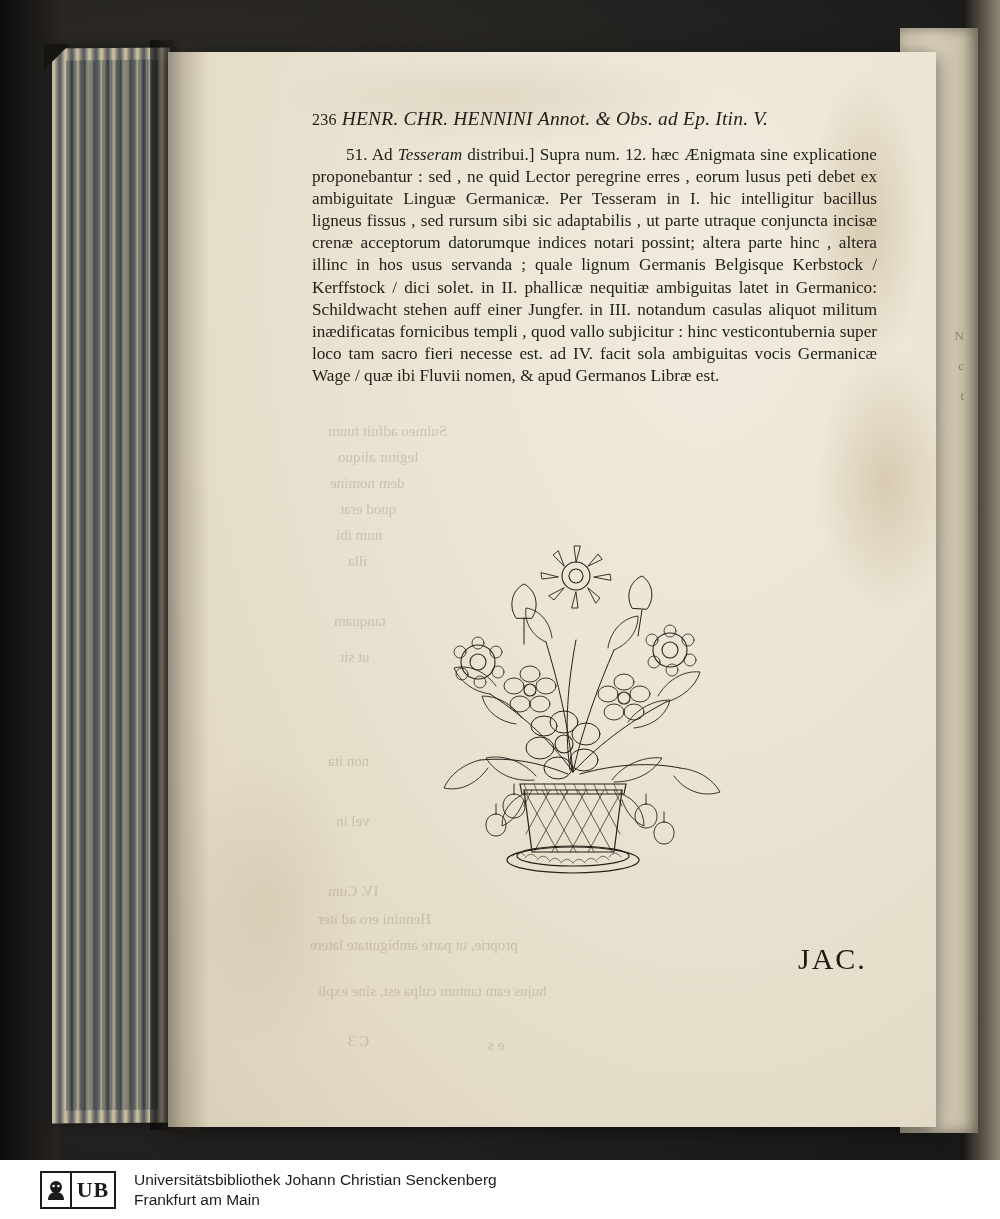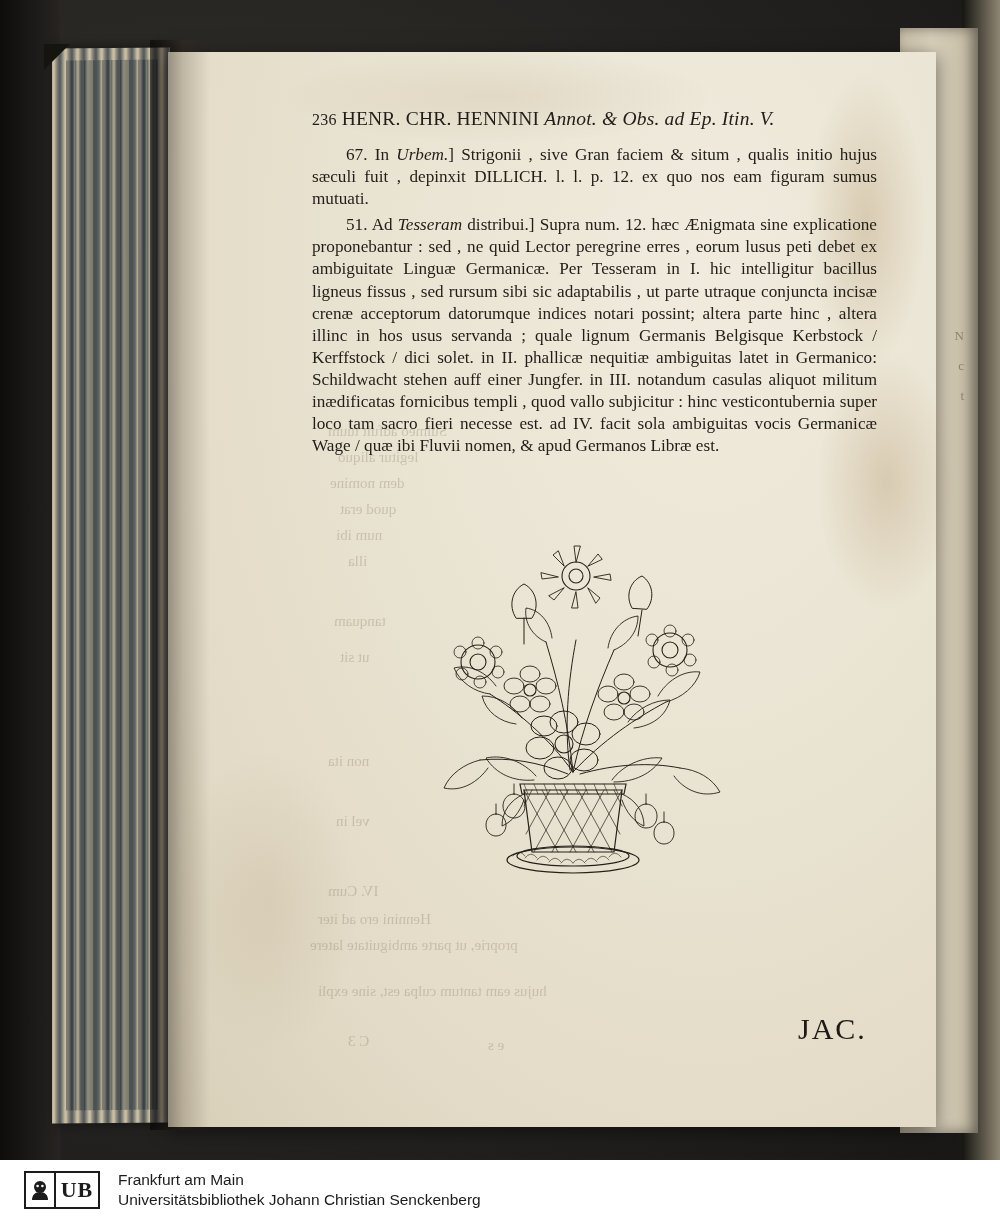--- a/index.html
+++ b/index.html
@@ -145,21 +145,21 @@
     color: #211d18;
   }
   .running-head {
     font-size: 19.5px;
     letter-spacing: 0.2px;
     white-space: nowrap;
     margin-bottom: 14px;
     font-family: "Liberation Serif", serif;
   }
   .running-head .folio { font-size: 16px; }
-  .running-head .sc { font-variant: small-caps; }
+  .running-head .sc { font-variant: small-caps; font-style: italic; }
   .running-head .it { }
 
   .para {
     font-size: 17.2px;
     line-height: 1.285;
     text-align: justify;
     margin-bottom: 4px;
   }
   .para.indent { text-indent: 34px; }
   .it { font-style: italic; }
@@ -183,41 +183,41 @@
     top: 470px;
     left: 250px;
     width: 310px;
     height: 360px;
   }
   .illustration svg { display: block; }
 
   
   .catchword {
     position: absolute;
-    top: 960px;
+    top: 890px;
     left: 630px;
     font-size: 30px;
     font-variant: small-caps;
     letter-spacing: 2px;
     color: #1e1a15;
   }
 
   
   .footer {
     position: absolute;
     left: 0;
     top: 1160px;
     width: 1000px;
     height: 59px;
     background: #ffffff;
     display: flex;
     align-items: center;
   }
   .ub-logo {
-    margin-left: 24px;
+    margin-left: 40px;
     width: 76px;
     height: 38px;
     border: 2px solid #1b1b1b;
     display: flex;
     align-items: center;
     box-sizing: border-box;
   }
   .ub-logo .head {
     width: 28px;
     height: 100%;
@@ -286,24 +286,20 @@
     <div class="ghost" style="top:984px; left:320px;">e s</div>
 
     <div class="text-block">
 
       <div class="running-head">
         <span class="folio">236</span>
         <span class="sc">HENR. CHR. HENNINI</span>
         <span class="it">Annot. &amp; Obs. ad Ep. Itin. V.</span>
       </div>
 
-      <div class="para indent">
-        <span>67.</span>
-        <span>In </span><span class="it">Urbem.</span><span>]</span><span> Strigonii , sive Gran faciem &amp; situm , qualis initio hujus sæculi fuit , depinxit DILLICH. l. l. p. 12. ex quo nos eam figuram sumus mutuati.</span>
-      </div>
 
       <div class="para indent">
         <span>51.</span>
         <span>Ad </span><span class="it">Tesseram</span><span> distribui.]</span><span> Supra num. 12. hæc Ænigmata sine explicatione proponebantur : sed , ne quid Lector peregrine erres , eorum lusus peti debet ex ambiguitate Linguæ Germanicæ. Per Tesseram in I. hic intelligitur bacillus ligneus fissus , sed rursum sibi sic adaptabilis , ut parte utraque conjuncta incisæ crenæ acceptorum datorumque indices notari possint; altera parte hinc , altera illinc in hos usus servanda ; quale lignum Germanis Belgisque Kerbstock / Kerffstock / dici solet. in II. phallicæ nequitiæ ambiguitas latet in Germanico: Schildwacht stehen auff einer Jungfer. in III. notandum casulas aliquot militum inædificatas fornicibus templi , quod vallo subjicitur : hinc vesticontubernia super loco tam sacro fieri necesse est. ad IV. facit sola ambiguitas vocis Germanicæ Wage / quæ ibi Fluvii nomen, &amp; apud Germanos Libræ est.</span>
       </div>
 
     </div>
 
     <div class="illustration">
       <svg viewBox="0 0 310 360" width="310" height="360" aria-hidden="true">
@@ -505,18 +501,18 @@
           </g>
           <g fill="#ffffff">
             <circle cx="7.6" cy="8" r="1.3"></circle>
             <circle cx="12.4" cy="8" r="1.3"></circle>
           </g>
         </svg>
       </div>
       <div class="ub-text">UB</div>
     </div>
     <div class="footer-text">
+      <div>Universitätsbibliothek Johann Christian Senckenberg</div>
       <div>Frankfurt am Main</div>
-      <div>Universitätsbibliothek Johann Christian Senckenberg</div>
     </div>
   </div>
 
 </div>
 
 </body></html>

